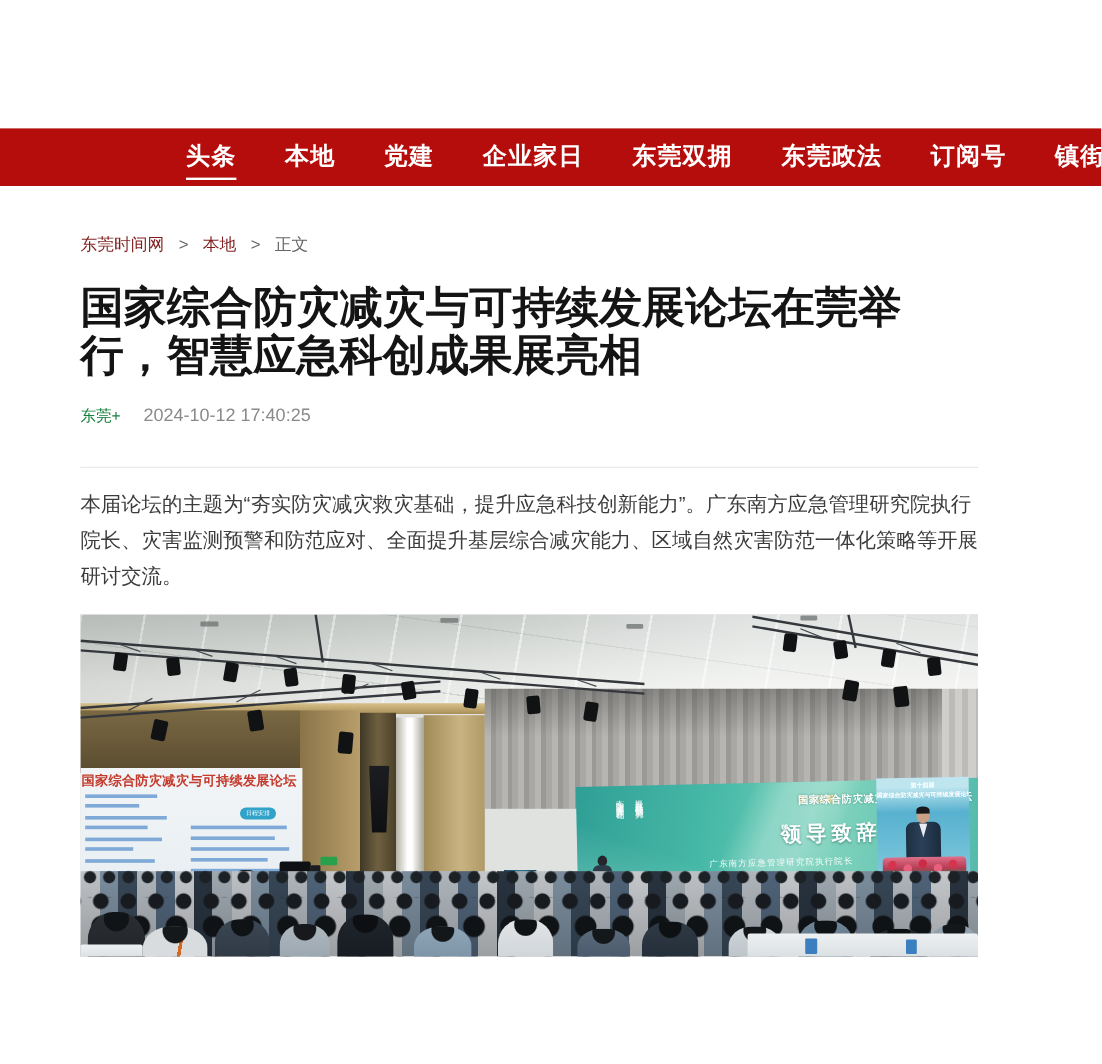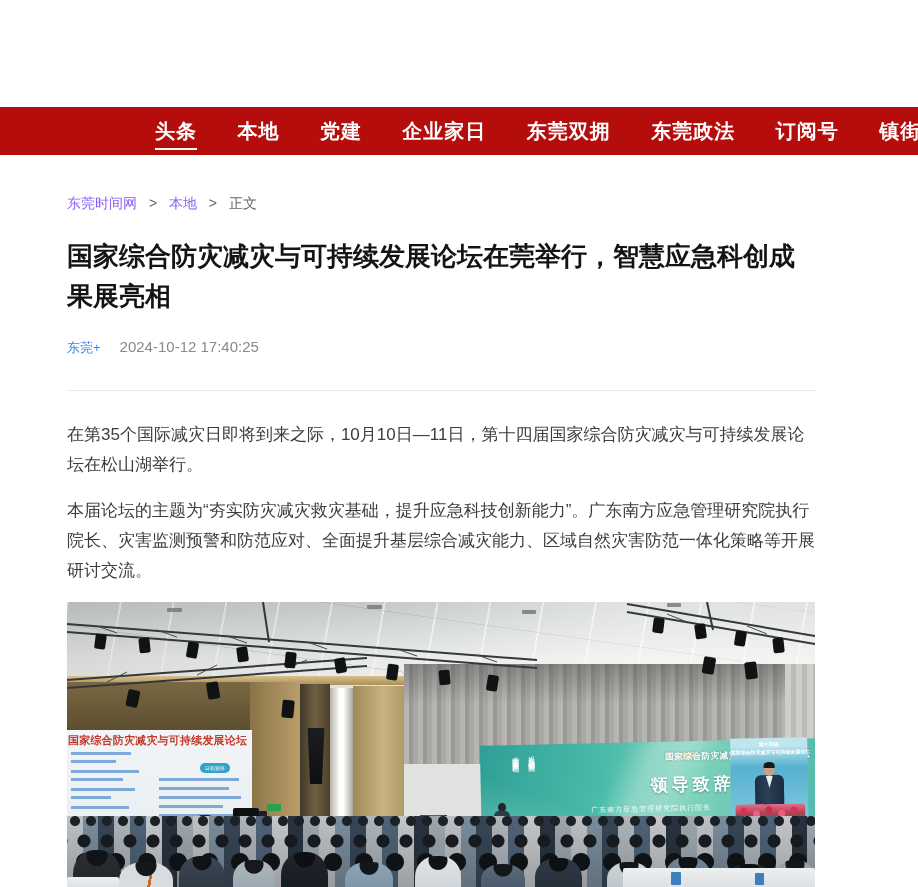--- a/index.html
+++ b/index.html
@@ -9,25 +9,25 @@
   .topgap{height:107px;background:#fff;}
   .nav{position:relative;height:48px;background:#b50d0b;overflow:hidden;white-space:nowrap;
        padding-left:137px;box-sizing:border-box;}
   .nav a{display:inline-block;height:48px;line-height:48px;padding:0 18px;color:#fff;
          font-size:20px;font-weight:700;text-decoration:none;letter-spacing:1px;vertical-align:top;}
   .nav a span{display:inline-block;line-height:1;padding-bottom:7px;border-bottom:2px solid transparent;}
   .nav a.active span{border-bottom-color:#fff;}
   
   .main{width:748px;margin:0 0 0 67px;}
   .crumb{margin-top:40px;font-size:14px;color:#666;}
-  .crumb a{color:#8b5cf6;text-decoration:none;}
+  .crumb a{color:#7f1d1d;text-decoration:none;}
   .crumb .sep{margin:0 8px;color:#666;}
-  h1.title{margin:23px 0 0 0;font-size:26px;line-height:40px;font-weight:700;color:#141414;}
+  h1.title{margin:23px 0 0 0;font-size:36px;line-height:40px;font-weight:700;color:#141414;}
   .meta{margin-top:22px;display:flex;align-items:baseline;}
-  .meta .src{font-size:13px;color:#3b82f6;text-decoration:none;}
+  .meta .src{font-size:13px;color:#15803d;text-decoration:none;}
   .meta .time{font-size:15px;color:#8a8a8a;margin-left:19px;}
   .divider{margin-top:33px;border-top:1px solid #e9e9e9;height:0;}
   .body-text p{margin:0;font-size:17px;line-height:30px;color:#3c3c3c;}
   .body-text p.p1{margin-top:29px;}
   .body-text p.p2{margin-top:16px;}
   
   .photo{position:relative;width:748px;height:285px;margin-top:16px;overflow:hidden;background:#dfe2df;}
   .photo *{position:absolute;box-sizing:border-box;}
   .ceiling{left:0;top:0;width:748px;height:82px;z-index:1;
     background:
@@ -151,21 +151,20 @@
     <h1 class="title">国家综合防灾减灾与可持续发展论坛在莞举行，智慧应急科创成果展亮相</h1>
 
     <div class="meta">
       <a class="src">东莞+</a>
       <span class="time">2024-10-12 17:40:25</span>
     </div>
 
     <div class="divider"></div>
 
     <div class="body-text">
-      <p class="p1">在第35个国际减灾日即将到来之际，10月10日—11日，第十四届国家综合防灾减灾与可持续发展论坛在松山湖举行。</p>
       <p class="p2">本届论坛的主题为“夯实防灾减灾救灾基础，提升应急科技创新能力”。广东南方应急管理研究院执行院长、灾害监测预警和防范应对、全面提升基层综合减灾能力、区域自然灾害防范一体化策略等开展研讨交流。</p>
     </div>
 
     <div class="photo">
       <div class="ceiling"></div>
       <div class="cove"></div>
       <div class="wall-dark"></div>
       <div class="wall-tan1"></div>
       <div class="col-brown"></div>
       <div class="col-led"></div>

